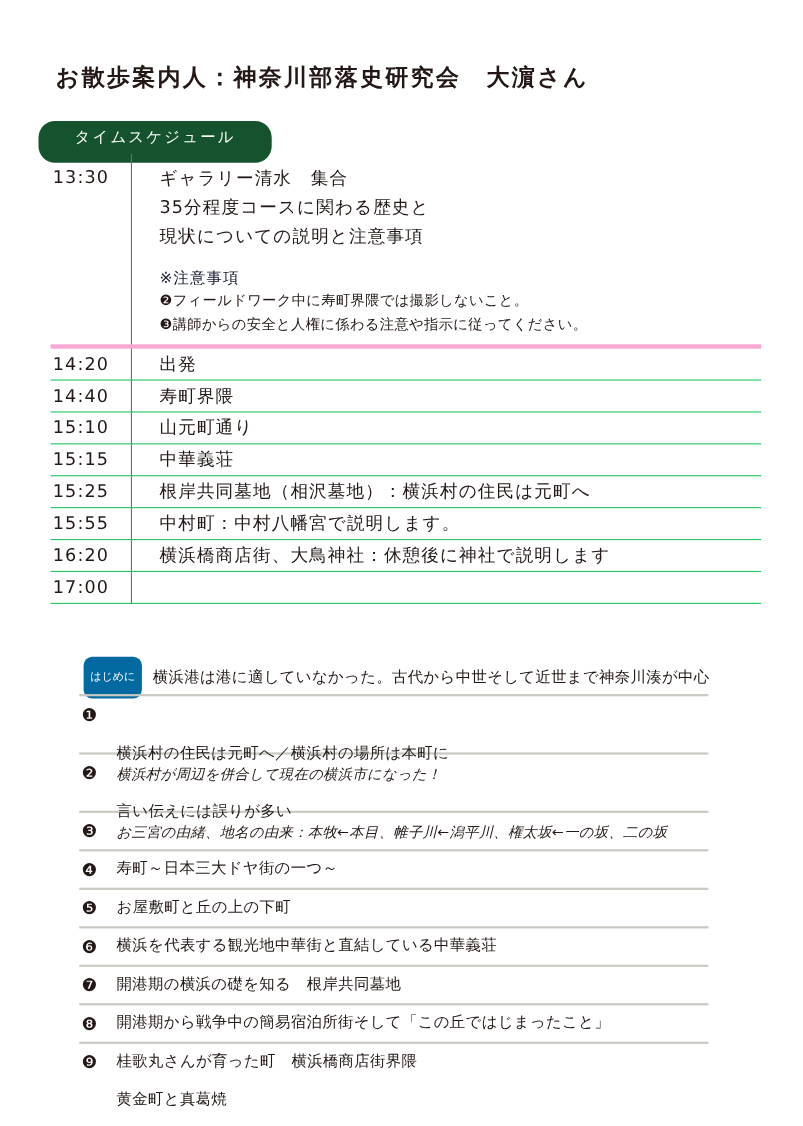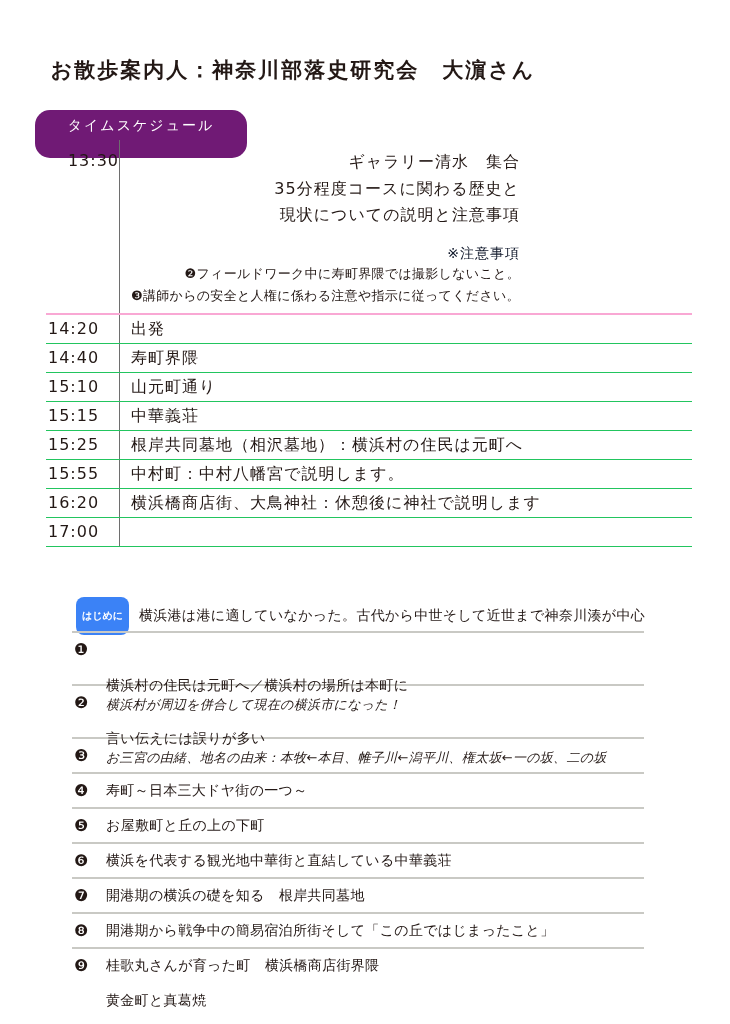--- a/index.html
+++ b/index.html
@@ -5,52 +5,52 @@
   html, body { margin: 0; padding: 0; background: #ffffff; }
   body {
     width: 730px; height: 1024px; position: relative; overflow: hidden;
     font-family: "DejaVu Sans", "Liberation Sans", sans-serif; color: #231815;
   }
   .title {
     position: absolute; left: 0; width: 586px; top: 56px; text-align: center;
     font-size: 21px; font-weight: bold; letter-spacing: 2px;
   }
   .pill {
-    position: absolute; left: 35px; top: 110px; width: 212px; height: 48px;
-    background: #701a75; border-radius: 15px; color: #fff;
+    position: absolute; left: 35px; top: 110px; width: 212px; height: 38px;
+    background: #14532d; border-radius: 15px; color: #fff;
     font-size: 14px; line-height: 30px; text-align: center; letter-spacing: 2px;
   }
   .schedule {
     position: absolute; left: 46px; top: 140px; width: 646px;
   }
   .vline {
     position: absolute; left: 73px; top: 0; bottom: 0; width: 1px; background: #6e6e6e;
   }
   .row {
     position: relative; display: flex; border-bottom: 1px solid #22c55e;
   }
-  .row.first { border-bottom: 2px solid #f9a8d4; text-align: right; }
+  .row.first { border-bottom: 4px solid #f9a8d4; }
   .time {
     width: 73px; flex: 0 0 73px; font-size: 16px; letter-spacing: 1px;
     padding-left: 2px; box-sizing: border-box;
   }
-  .desc { padding-left: 12px; font-size: 16px; letter-spacing: 1px; }
+  .desc { padding-left: 26px; font-size: 16px; letter-spacing: 1px; }
   .row.first .time { padding-top: 9px; line-height: 24px; }
   .row.first .desc { padding-top: 9px; padding-bottom: 6px; }
   .row.first .desc .big { line-height: 26.5px; display: block; }
   .row.first .desc .note-head { color: #0f172a; font-size: 14px; line-height: 20px; display: block; margin-top: 14px; }
   .row.first .desc .note { font-size: 13px; line-height: 22px; display: block; letter-spacing: 0.3px; }
   .row.simple { height: 28px; }
   .row.simple .time, .row.simple .desc { line-height: 28px; }
 
   .intro {
     position: absolute; left: 76px; top: 597px; display: flex; align-items: center;
   }
   .intro-badge {
-    background: #3b82f6; color: #fff; font-size: 10px; font-weight: bold;
+    background: #0369a1; color: #fff; font-size: 10px; font-weight: normal;
     padding: 12px 6px; border-radius: 8px; line-height: 14px; margin-right: 10px;
   }
   .intro-text { font-size: 14px; letter-spacing: 0.3px; }
 
   .topics { position: absolute; left: 72px; top: 631px; width: 572px; }
   .topic {
     border-top: 2px solid #c9c9c4; display: flex; box-sizing: border-box;
   }
   .topic .num {
     width: 34px; flex: 0 0 34px; font-size: 16px; padding-left: 2px; box-sizing: border-box;

